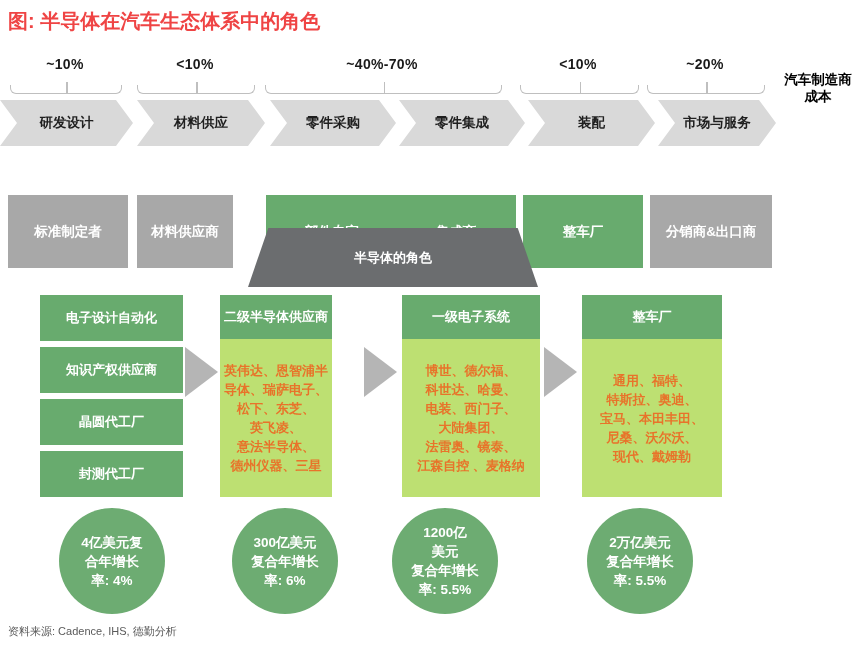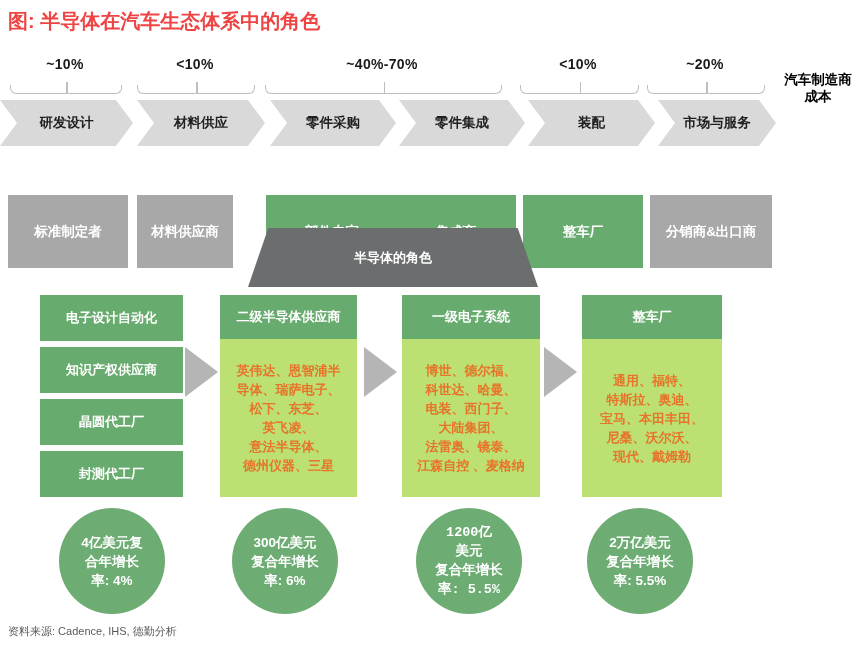--- a/index.html
+++ b/index.html
@@ -170,21 +170,21 @@
     </div>
   <div class="sbox">
       <span>封测代工厂</span>
     </div>
 </div>
 
 <div class="tri" style="left:185px;"></div>
 <div class="tri" style="left:364px;"></div>
 <div class="tri" style="left:544px;"></div>
 
-<div class="col" style="left:220px;width:137px;">
+<div class="col" style="left:220px;width:112px;">
   <div class="colhead">
       <span>二级半导体供应商</span>
     </div>
   <div class="colbody">
     <div>英伟达、恩智浦半</div>
     <div>导体、瑞萨电子、</div>
     <div>松下、东芝、</div>
     <div>英飞凌、</div>
     <div>意法半导体、</div>
     <div>德州仪器、三星</div>
@@ -221,21 +221,21 @@
 <div class="circle" style="left:59px;">
   <div>4亿美元复</div>
   <div>合年增长</div>
   <div>率: 4%</div>
 </div>
 <div class="circle" style="left:232px;">
   <div>300亿美元</div>
   <div>复合年增长</div>
   <div>率: 6%</div>
 </div>
-<div class="circle" style="left:416px;font-family:Liberation Mono, monospace;">
+<div class="circle" style="left:392px;">
   <div>1200亿</div>
   <div>美元</div>
   <div>复合年增长</div>
   <div>率: 5.5%</div>
 </div>
 <div class="circle" style="left:587px;">
   <div>2万亿美元</div>
   <div>复合年增长</div>
   <div>率: 5.5%</div>
 </div>

